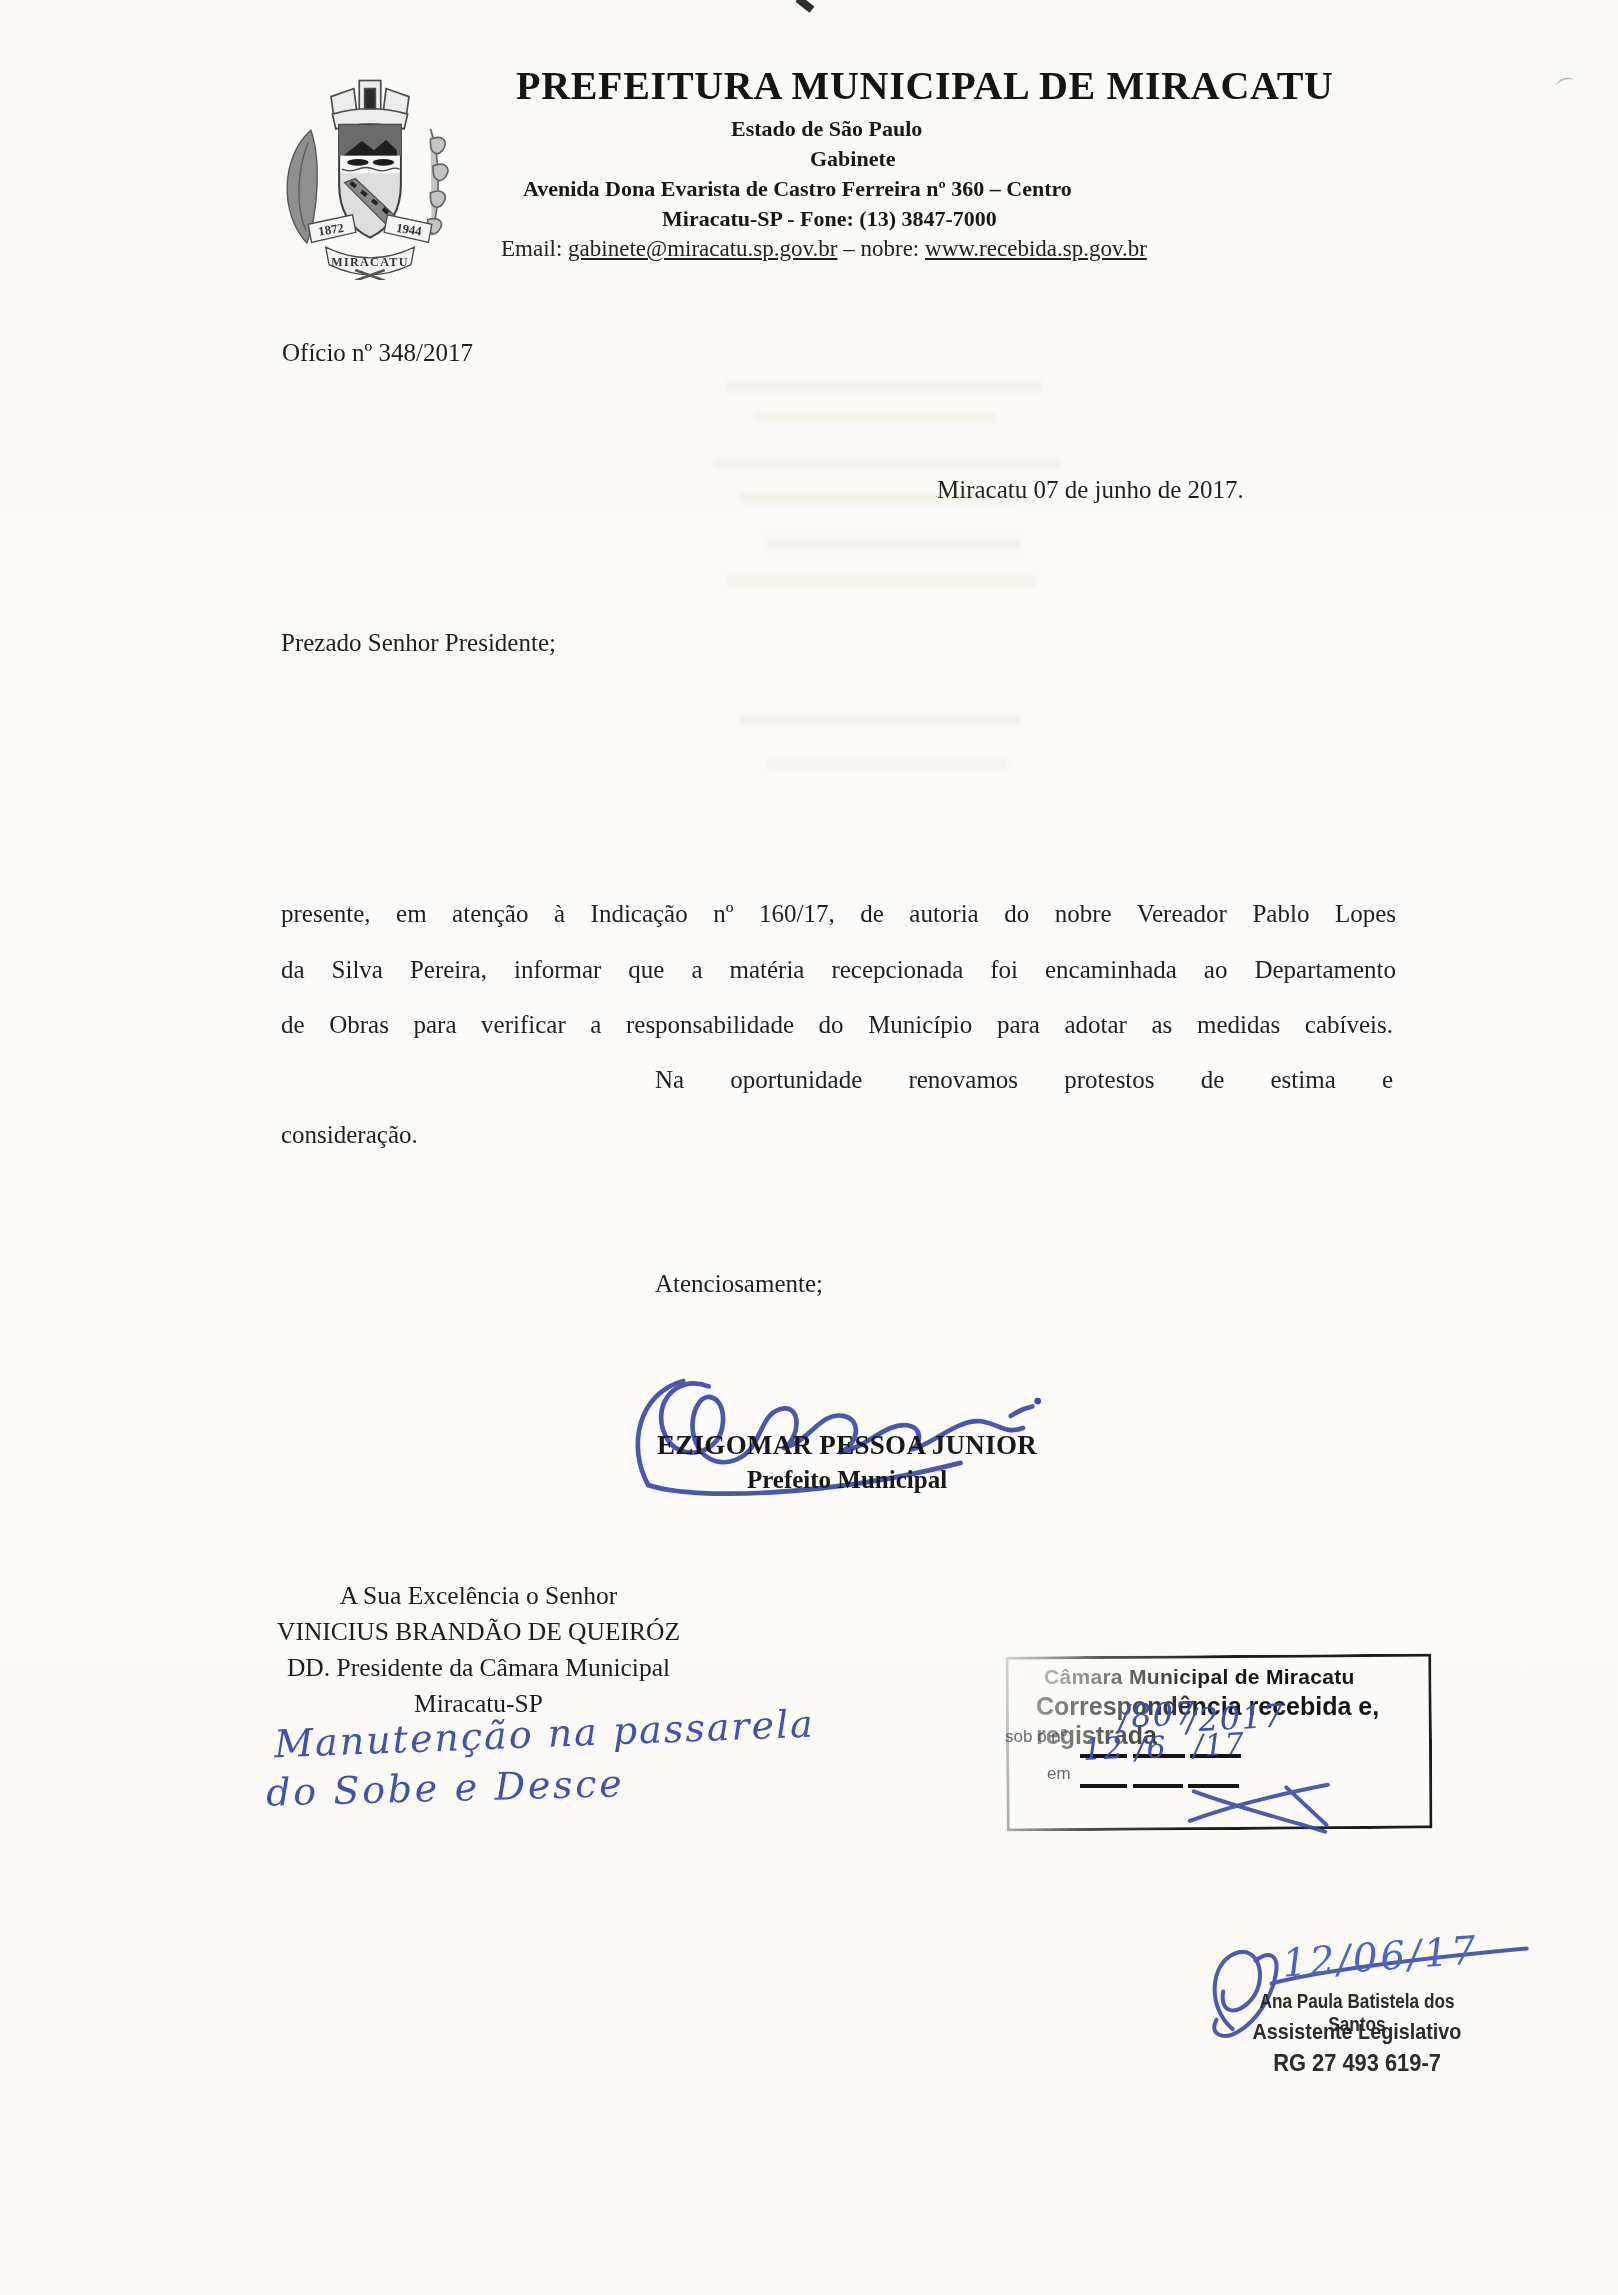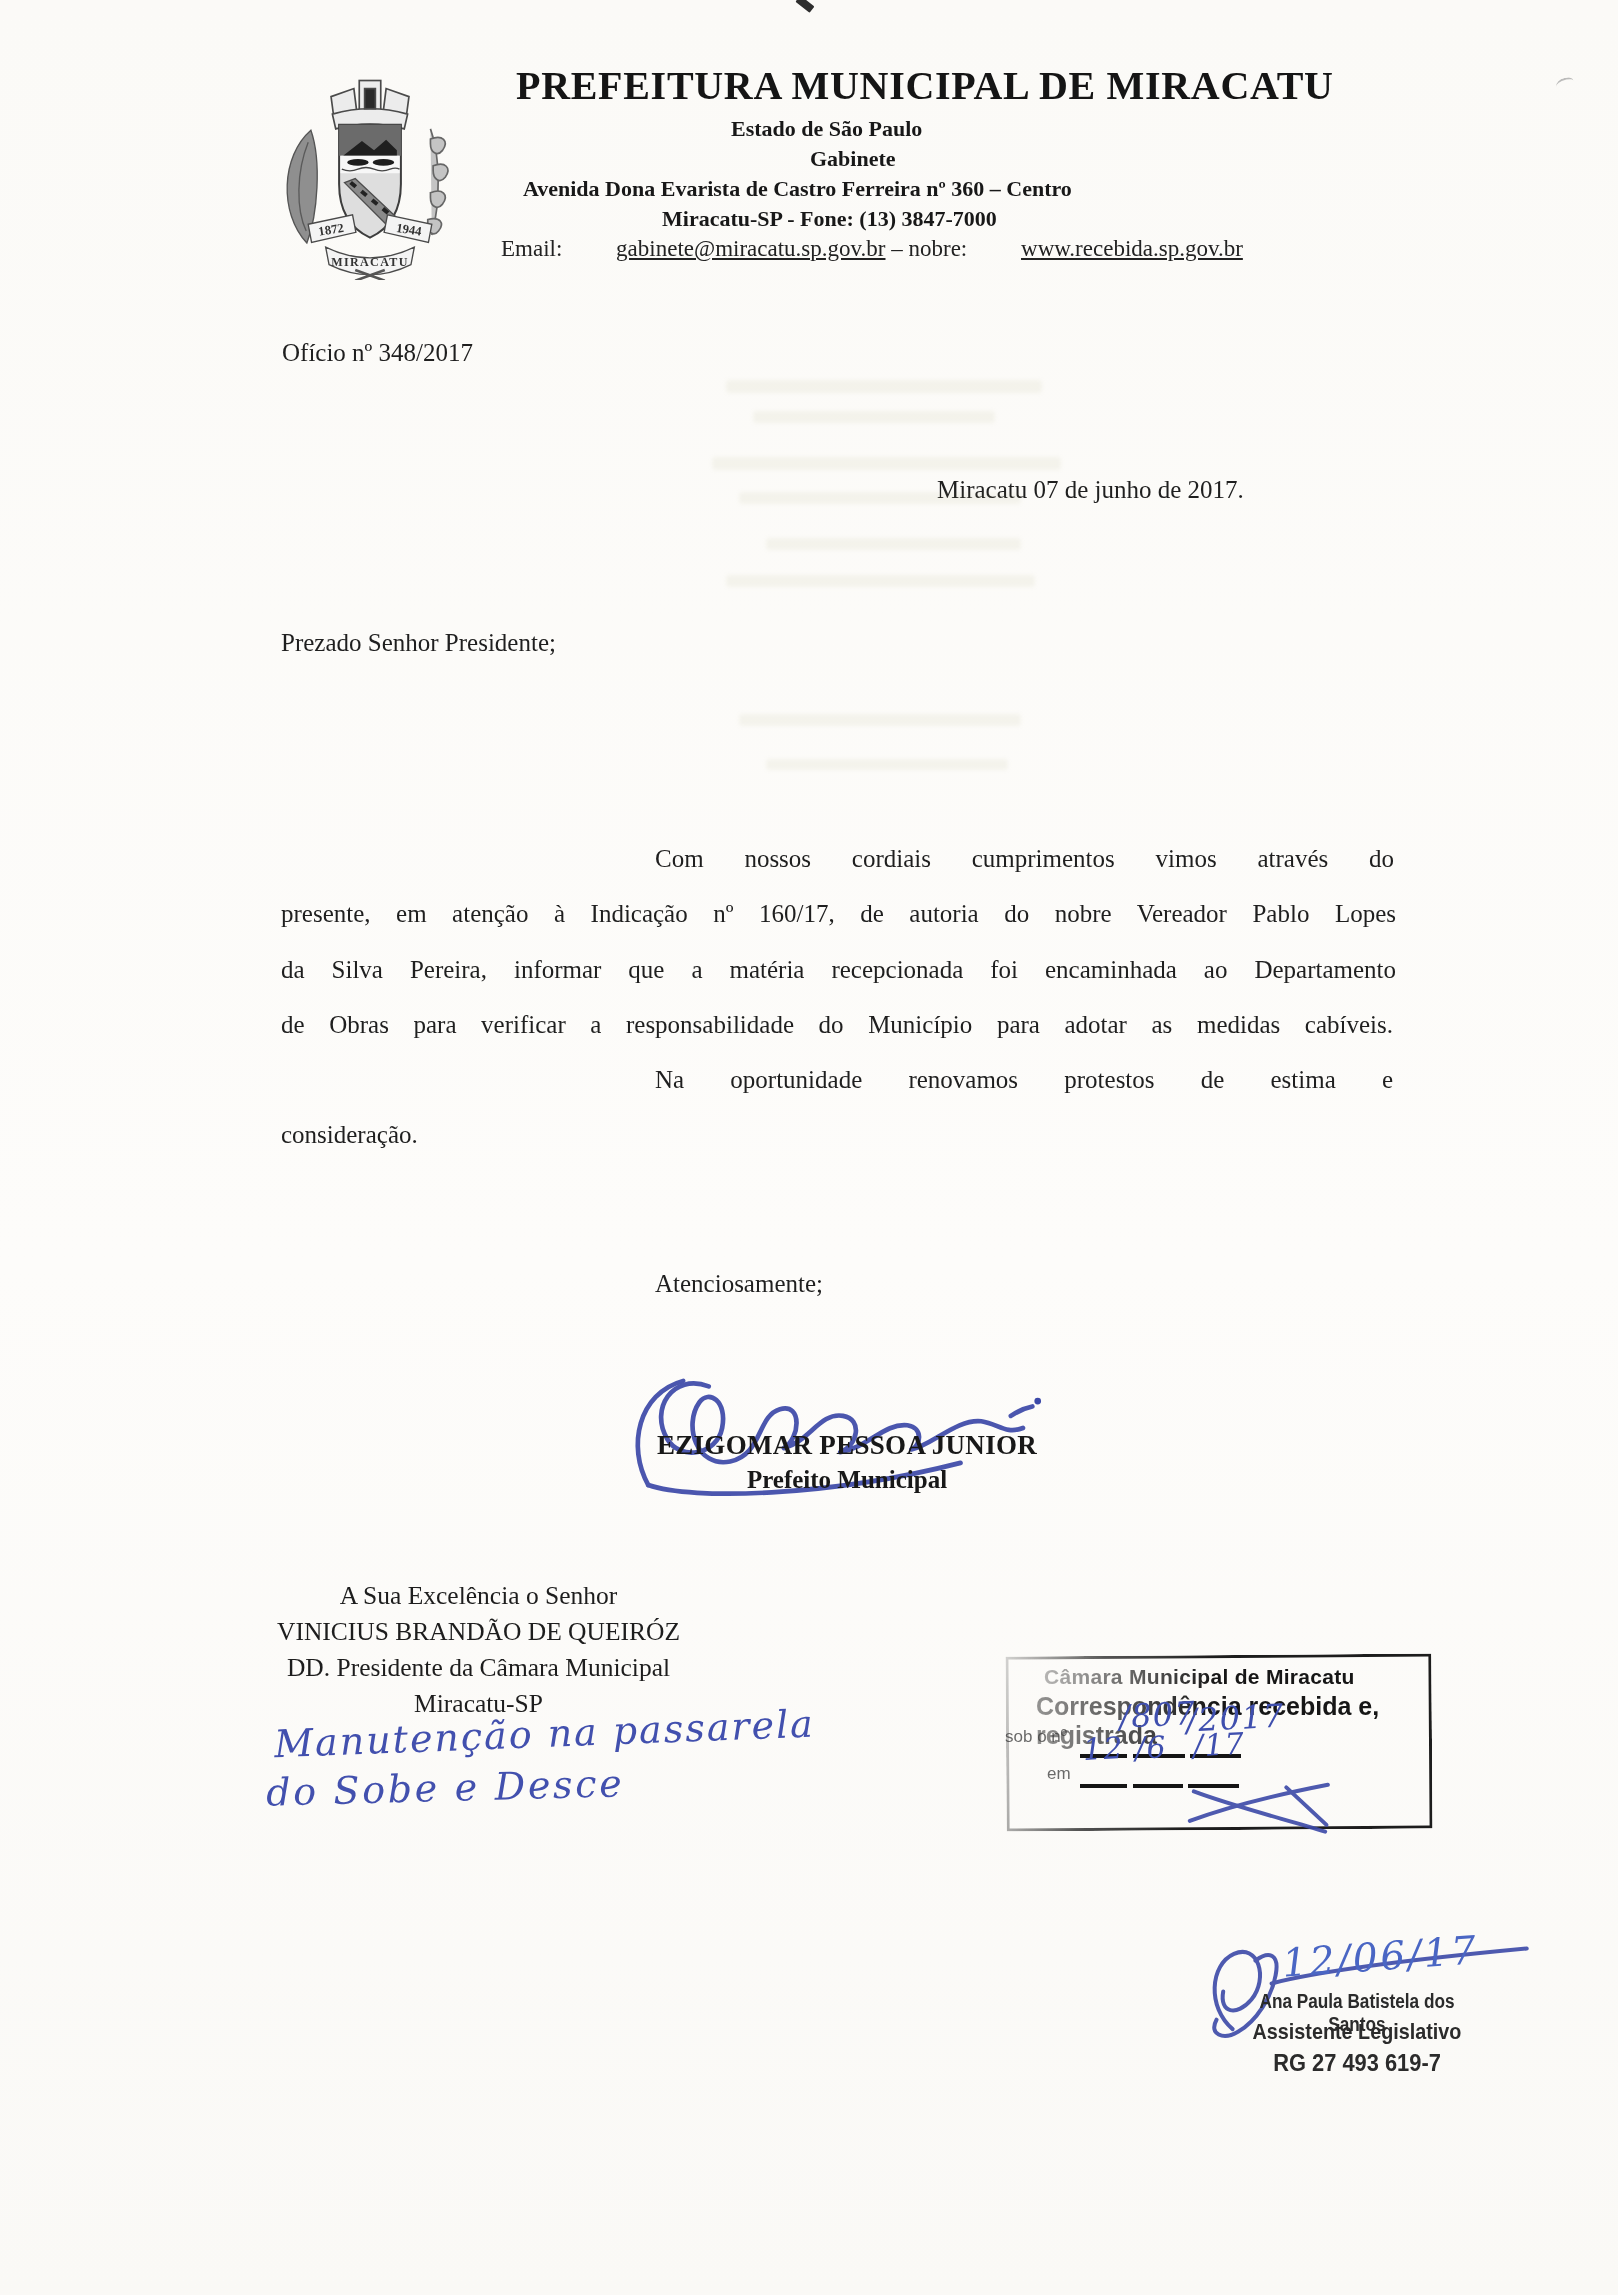--- a/index.html
+++ b/index.html
@@ -10,21 +10,21 @@
     background:linear-gradient(180deg,#fbfaf7 0%,#fdfcfa 55%,#faf9f6 100%);
     overflow:hidden;
     font-family:"Liberation Serif","DejaVu Serif",serif;
     color:#1f1f1f;
   }
   .abs{position:absolute;}
   
   .hdr-title{font-weight:bold;font-size:40px;letter-spacing:0.7px;color:#151515;}
   .hdr-line-b{font-weight:bold;font-size:22px;color:#181818;}
   .hdr-line{font-size:23px;color:#222;}
-  .hdr-link{text-decoration:underline;margin-left:48px;}
+  .hdr-link{text-decoration:underline;}
   
   .ref{font-size:25px;}
   .bodyline{font-size:25px;text-align:justify;text-align-last:justify;height:35px;overflow:visible;}
   .plain{font-size:25px;}
   
   .signer-name{font-weight:bold;font-size:27px;text-align:center;color:#181818;letter-spacing:0.3px;}
   .signer-title{font-weight:bold;font-size:25px;text-align:center;color:#181818;}
   
   .addr{font-size:25.5px;line-height:36px;color:#1d1d1d;}
   
@@ -123,21 +123,20 @@
   <div class="abs hdr-line-b" style="left:523px;top:176px;">Avenida Dona Evarista de Castro Ferreira nº 360 – Centro</div>
   <div class="abs hdr-line-b" style="left:662px;top:206px;">Miracatu-SP - Fone: (13) 3847-7000</div>
   <div class="abs hdr-line" style="left:501px;top:236px;">
     <span>Email: </span><span class="hdr-link">gabinete@miracatu.sp.gov.br</span><span> – nobre: </span><span class="hdr-link">www.recebida.sp.gov.br</span>
   </div>
 
   <div class="abs ref" style="left:282px;top:339px;">Ofício nº 348/2017</div>
   <div class="abs plain" style="left:937px;top:476px;">Miracatu 07 de junho de 2017.</div>
   <div class="abs plain" style="left:281px;top:629px;">Prezado Senhor Presidente;</div>
 
-  <div class="abs bodyline" style="left:655px;top:845px;width:739px;">Com nossos cordiais cumprimentos vimos através do</div>
   <div class="abs bodyline" style="left:281px;top:900px;width:1115px;">presente, em atenção à Indicação nº 160/17, de autoria do nobre Vereador Pablo Lopes</div>
   <div class="abs bodyline" style="left:281px;top:956px;width:1115px;">da Silva Pereira, informar que a matéria recepcionada foi encaminhada ao Departamento</div>
   <div class="abs bodyline" style="left:655px;top:1066px;width:738px;">Na oportunidade renovamos protestos de estima e</div>
   <div class="abs bodyline" style="left:281px;top:1011px;width:1112px;">de Obras para verificar a responsabilidade do Município para adotar as medidas cabíveis.</div>
   <div class="abs plain" style="left:281px;top:1121px;">consideração.</div>
 
   <div class="abs plain" style="left:655px;top:1270px;">Atenciosamente;</div>
 
   <svg class="abs" style="left:608px;top:1354px;" width="470" height="158" viewBox="0 0 700 235">
     <g class="ink" stroke-width="7" opacity=".92">

